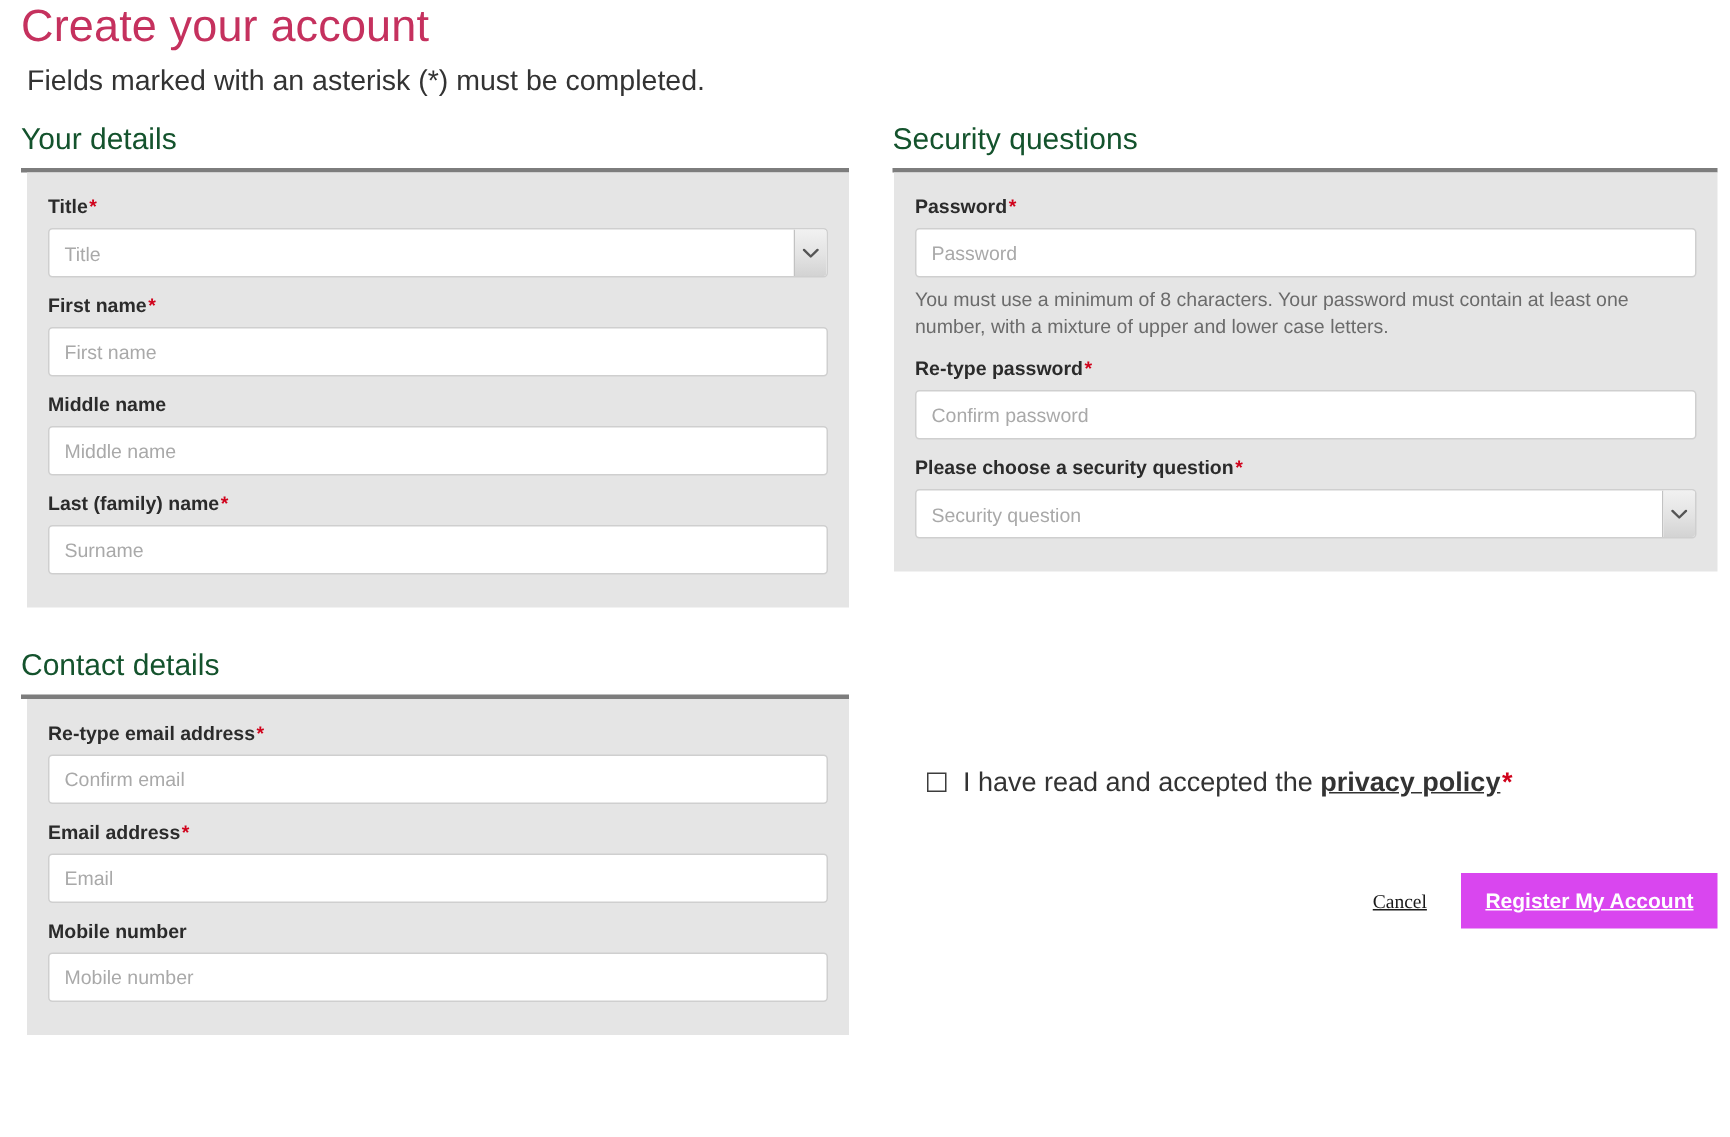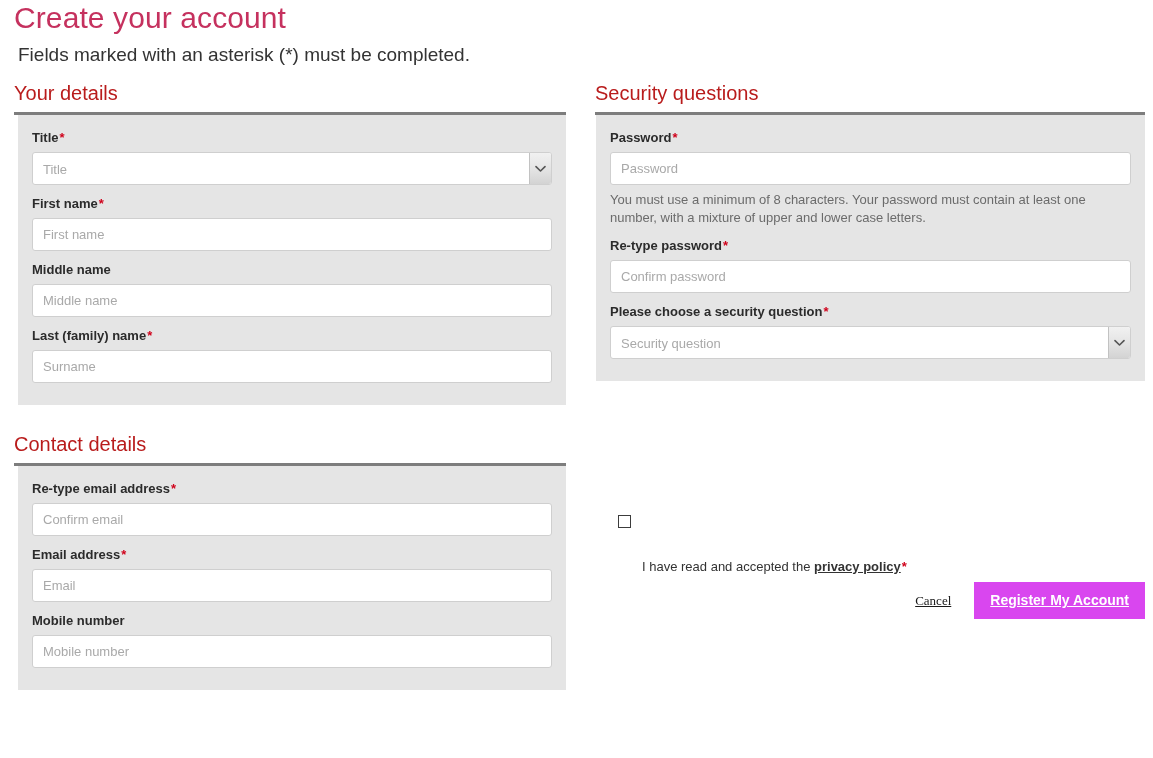--- a/index.html
+++ b/index.html
@@ -58,21 +58,21 @@
     width: 549px;
   }
 
   
   .section-head {
     margin: 0;
     padding: 0 0 2px 0;
     font-size: 20px;
     font-weight: normal;
     line-height: 26px;
-    color: #b91c1c;
+    color: #14532d;
   }
   .col-left .section-head { margin-left: -4px; }
   .col-right .section-head { margin-left: -1px; }
 
   .section-rule {
     height: 3px;
     background: #7d7d7d;
     margin: 4px 0 0 0;
   }
   .col-left .section-rule { margin-left: -4px; width: 552px; }
@@ -175,26 +175,25 @@
   .checkbox {
     width: 13px;
     height: 13px;
     box-sizing: border-box;
     border: 1px solid #3c3c3c;
     background: #ffffff;
     margin: 3px 0 0 0;
     flex: 0 0 auto;
   }
   .consent-text {
-    font-size: 13px;
+    font-size: 18px;
     line-height: 19px;
     color: #333333;
     margin-left: 11px;
     white-space: nowrap;
-    margin-top: 45px;
   }
   .policy-link {
     color: #333333;
     text-decoration: underline;
     font-weight: bold;
   }
 
   
   .actions {
     position: absolute;

